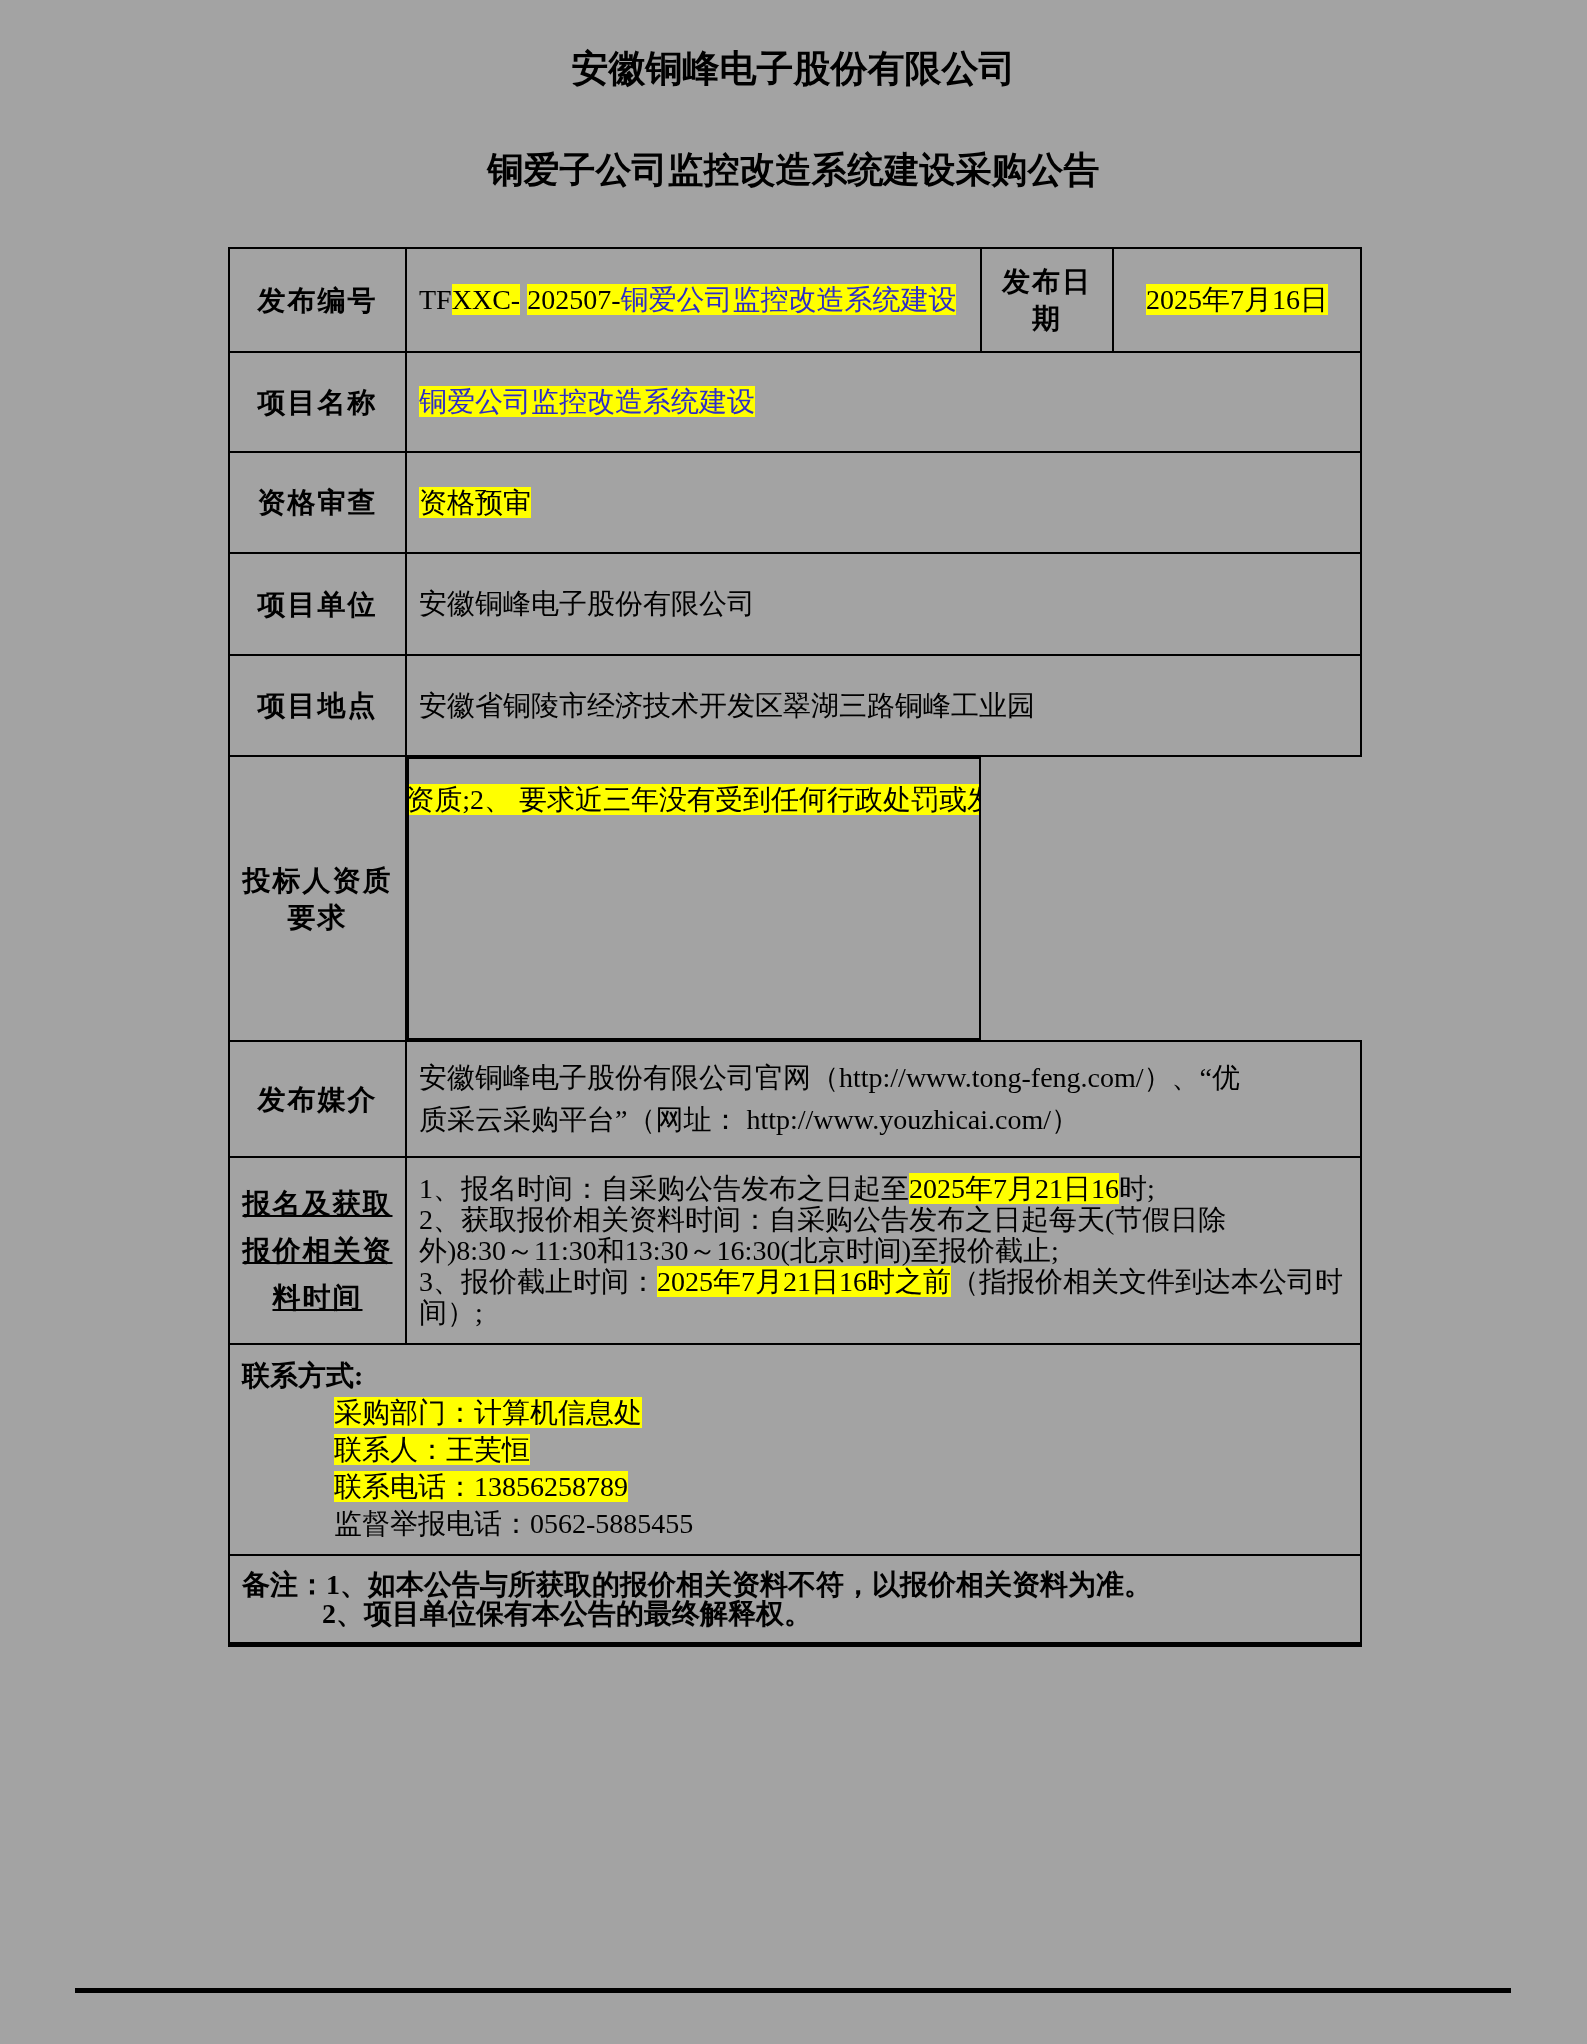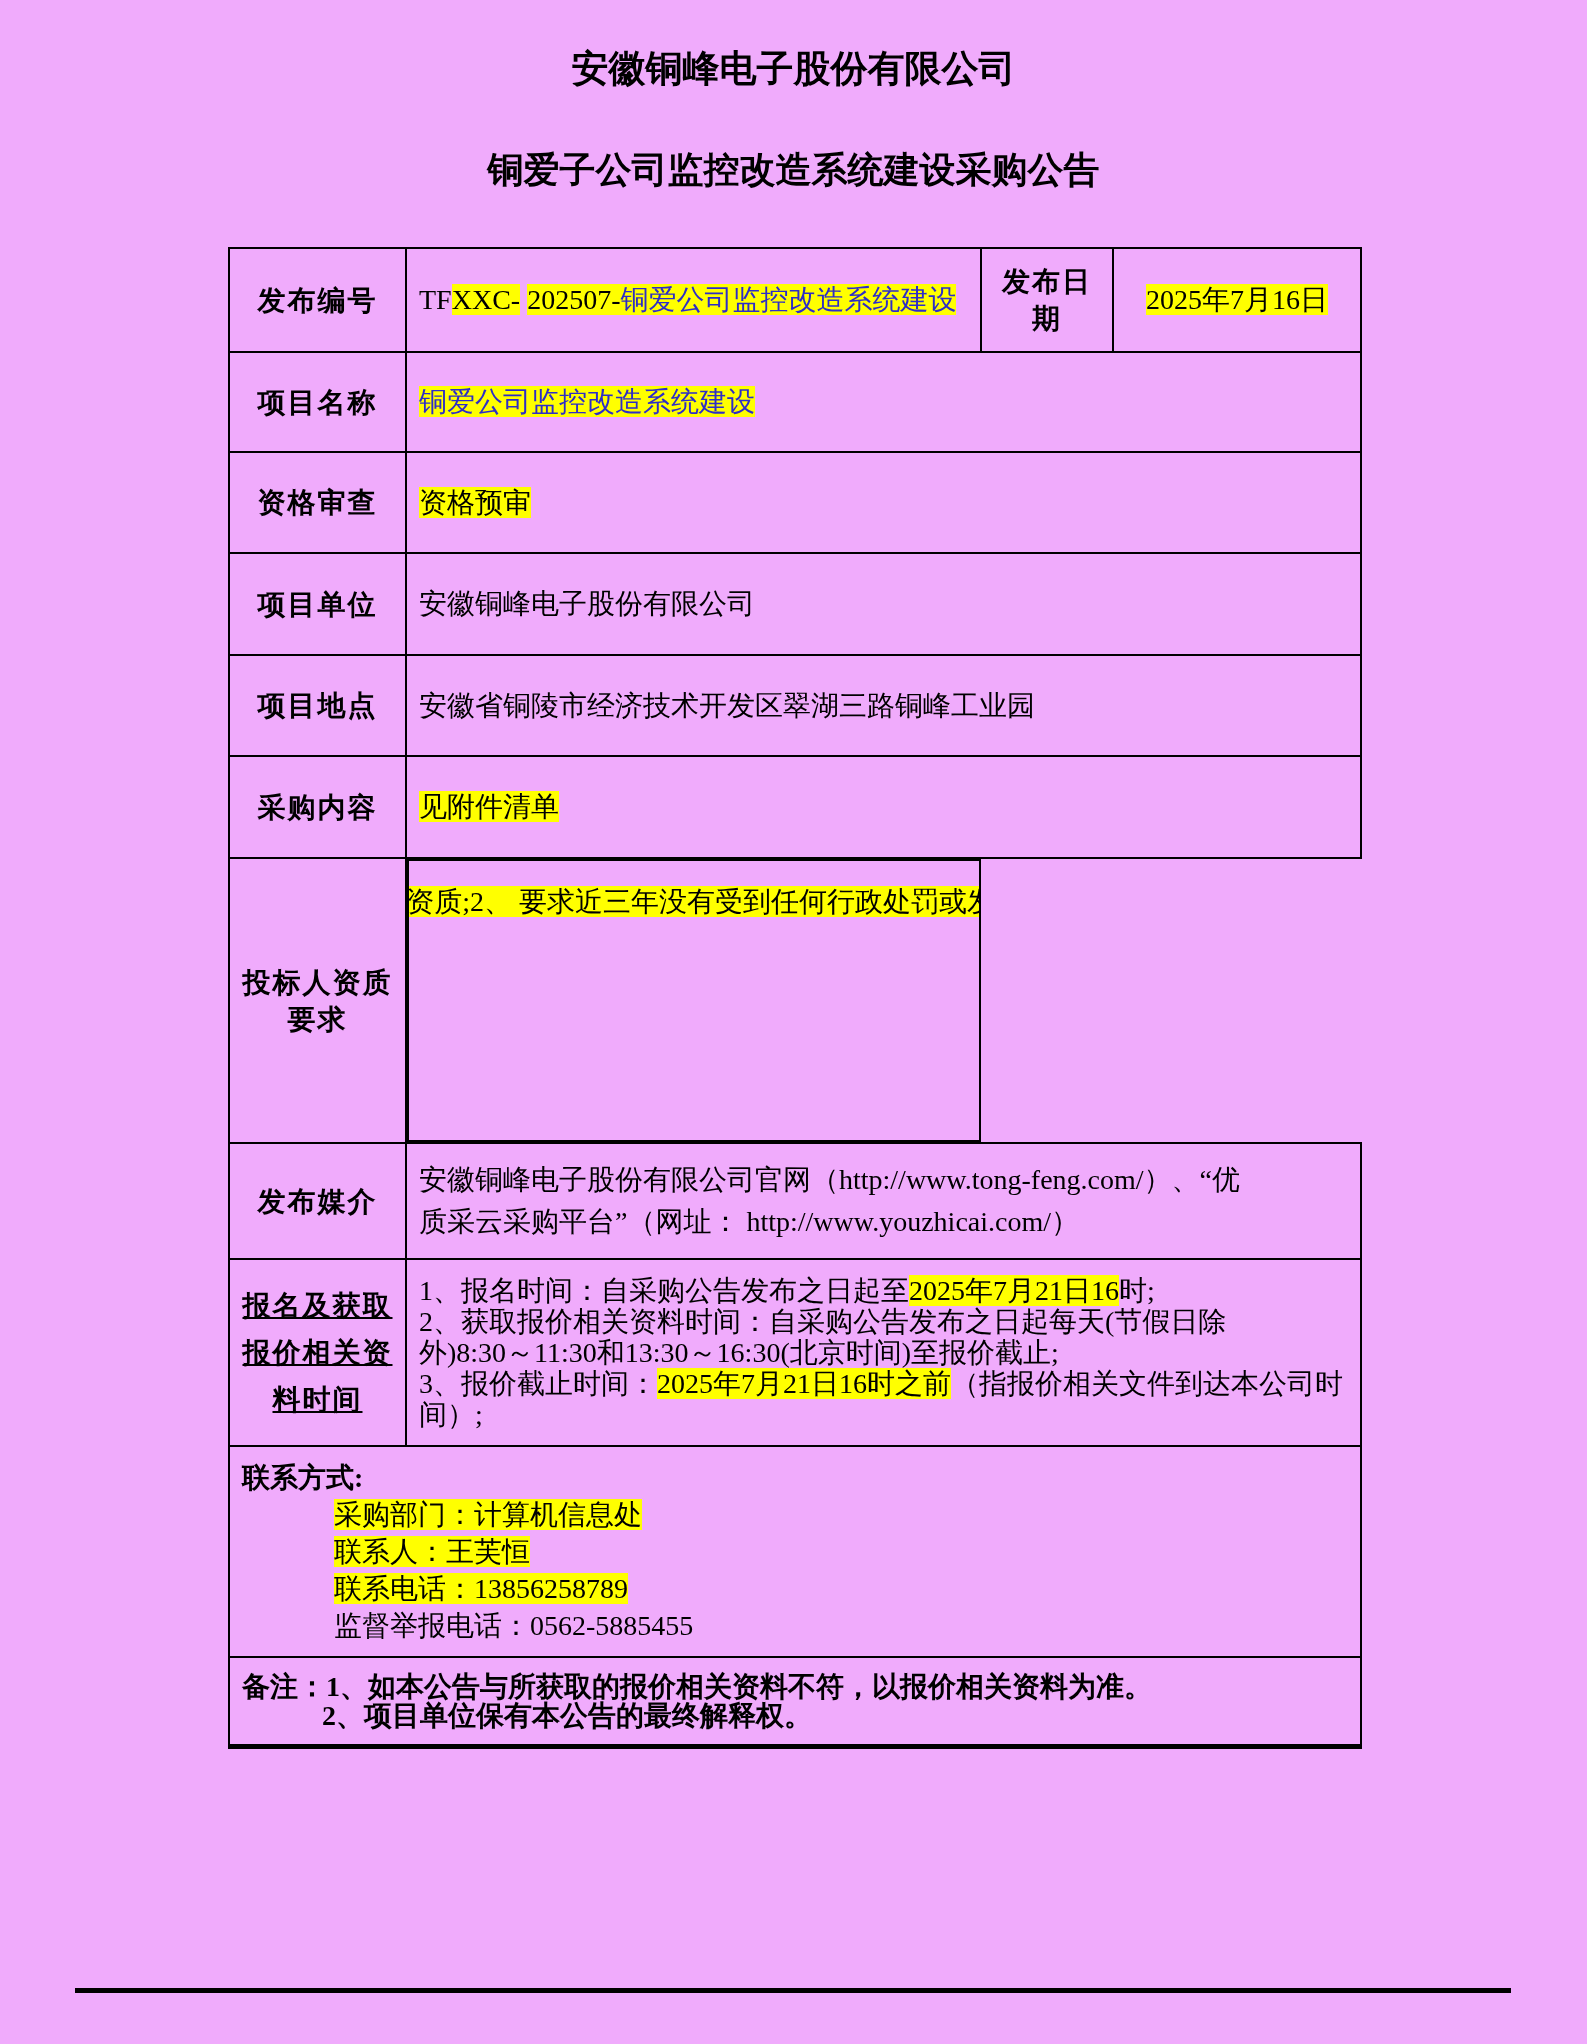--- a/index.html
+++ b/index.html
@@ -1,17 +1,17 @@
 <!DOCTYPE html>
 <html style="--hl: #FFFF00; --blue: #2D2DC8;"><head>
 <meta charset="utf-8">
 <style>
   html,body{margin:0;padding:0;background:#fff;}
   .page{
-    position:relative;width:1587px;height:2044px;background:#f0abfc;
+    position:relative;width:1587px;height:2044px;background:#a3a3a3;
     font-family:"Liberation Serif","DejaVu Serif",serif;color:#000;overflow:hidden;
   }
   .doc-title{
     position:absolute;top:48px;left:0;width:100%;text-align:center;
     font-family:"Liberation Sans","DejaVu Sans",sans-serif;
     font-weight:bold;font-size:37px;line-height:42px;
   }
   .doc-subtitle{
     position:absolute;top:149px;left:0;width:100%;text-align:center;
     font-family:"Liberation Sans","DejaVu Sans",sans-serif;
@@ -106,26 +106,20 @@
           <td class="cnt" colspan="3">
             <div class="cline"><span class="seg">安徽铜峰电子股份有限公司</span></div>
           </td>
         </tr>
         <tr class="r-project-location">
           <td class="lbl">项目地点</td>
           <td class="cnt" colspan="3">
             <div class="cline"><span class="seg">安徽省铜陵市经济技术开发区翠湖三路铜峰工业园</span></div>
           </td>
         </tr>
-        <tr class="r-procurement-content">
-          <td class="lbl">采购内容</td>
-          <td class="cnt" colspan="3">
-            <div class="cline"><span class="seg hl">见附件清单</span></div>
-          </td>
-        </tr>
         <tr class="r-bidder-qualification">
           <td class="lbl">投标人资质要求</td>
           <td class="cnt" colspan="3">
             <div class="cline"><span class="seg hl">1、 电子智能化二级资质;</span></div>
             <div class="cline"><span class="seg hl">2、 要求近三年没有受到任何行政处罚或发生严重不诚信事件;</span></div>
           </td>
         </tr>
         <tr class="r-publish-media">
           <td class="lbl">发布媒介</td>
           <td class="cnt" colspan="3">

